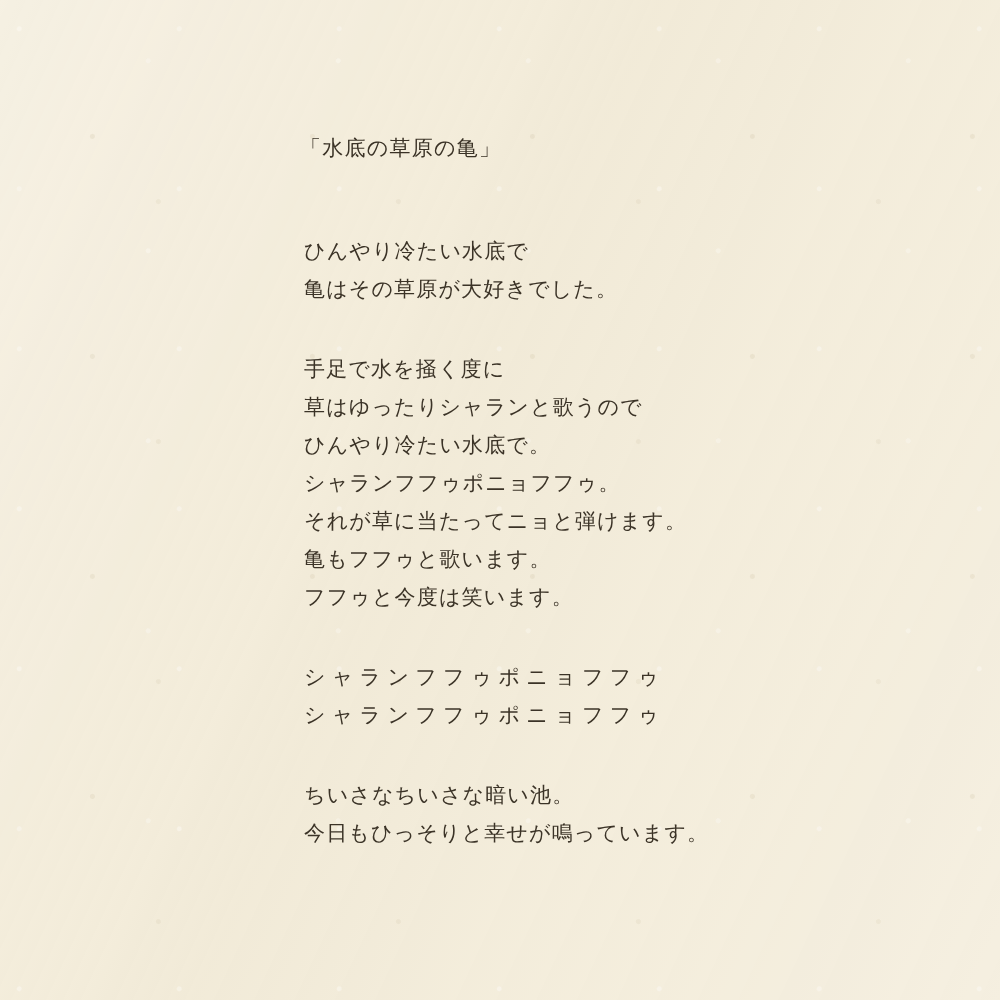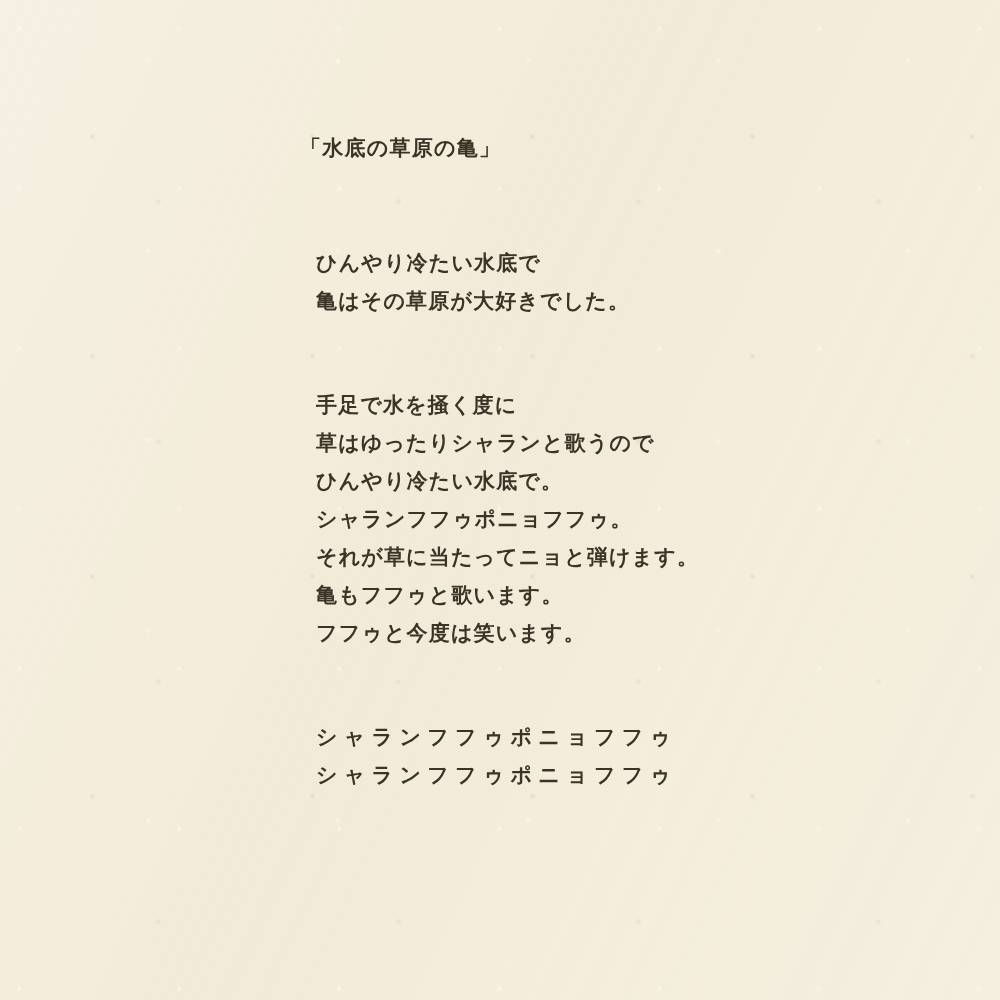--- a/index.html
+++ b/index.html
@@ -25,38 +25,37 @@
       radial-gradient(circle at 78% 32%, rgba(255,255,255,0.30) 0 2px, transparent 3px),
       radial-gradient(circle at 66% 84%, rgba(190,175,140,0.14) 0 2px, transparent 3px),
       linear-gradient(115deg, rgba(255,255,255,0.25), rgba(232,222,198,0.10) 45%, rgba(255,255,255,0.18));
     background-size: 160px 160px, 220px 220px, 190px 190px, 240px 240px, 100% 100%;
     opacity: 0.9;
   }
   .page {
     position: absolute;
     inset: 0;
     padding: 0;
-    font-weight: bold;
   }
   .poem {
     position: absolute;
     left: 300px;
     top: 132px;
     width: 620px;
     color: #3b3326;
   }
   .poem-title {
     font-size: 21px;
     letter-spacing: 0.06em;
     line-height: 1.6;
     color: #3a3226;
     margin: 0 0 0 0;
   }
   .stanza {
-    margin: 16px;
+    margin: 4px;
   }
   .stanza-gap-large { height: 62px; }
   .stanza-gap { height: 34px; }
   .line {
     font-size: 21px;
     letter-spacing: 0.055em;
     line-height: 38px;
     color: #3b3327;
     white-space: pre;
   }
@@ -94,14 +93,18 @@
 
     <div class="stanza-gap"></div>
 
     <div class="stanza">
       <div class="line spaced">シャランフフゥポニョフフゥ</div>
       <div class="line spaced">シャランフフゥポニョフフゥ</div>
     </div>
 
     <div class="stanza-gap"></div>
 
+    <div class="stanza">
+      <div class="line">ちいさなちいさな暗い池。</div>
+      <div class="line">今日もひっそりと幸せが鳴っています。</div>
+    </div>
   </div>
 </div>
 
 </body></html>

